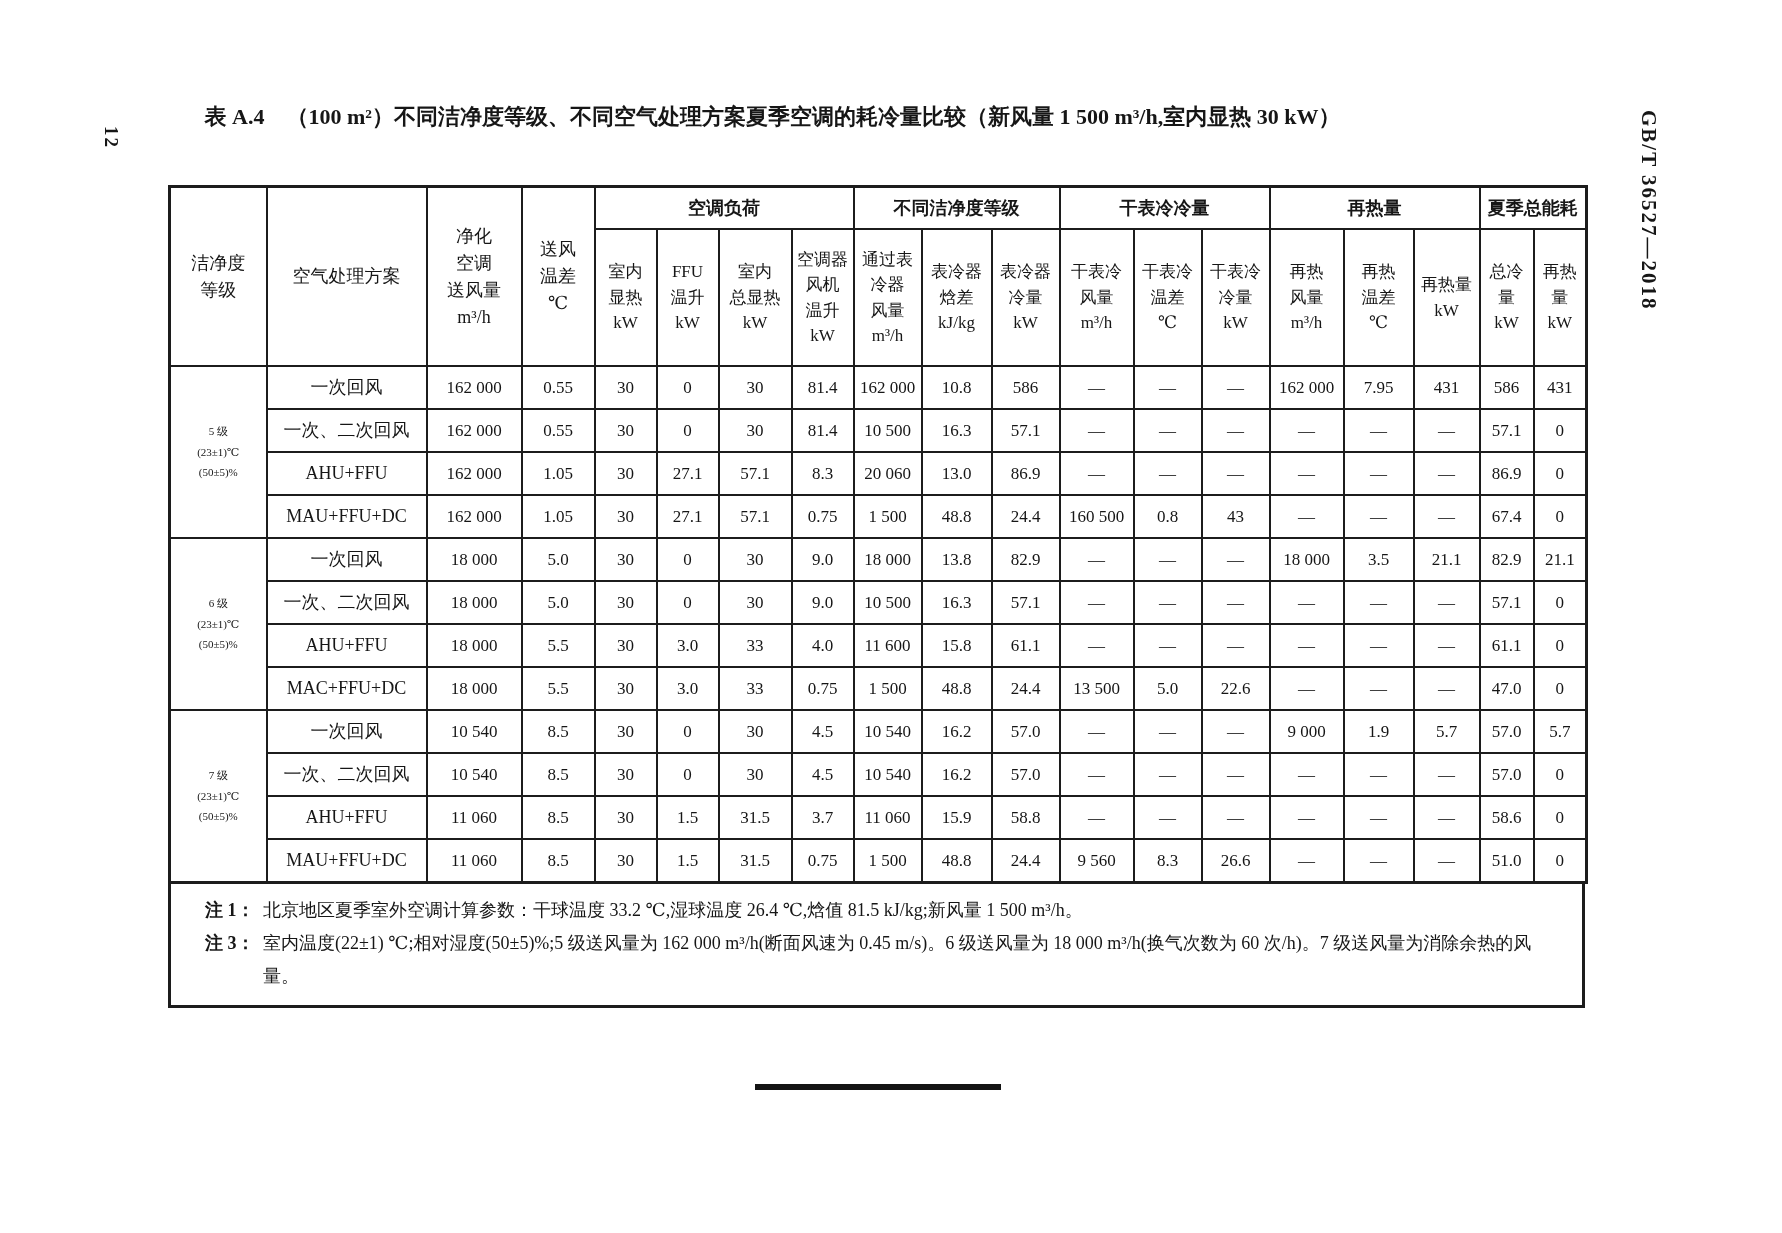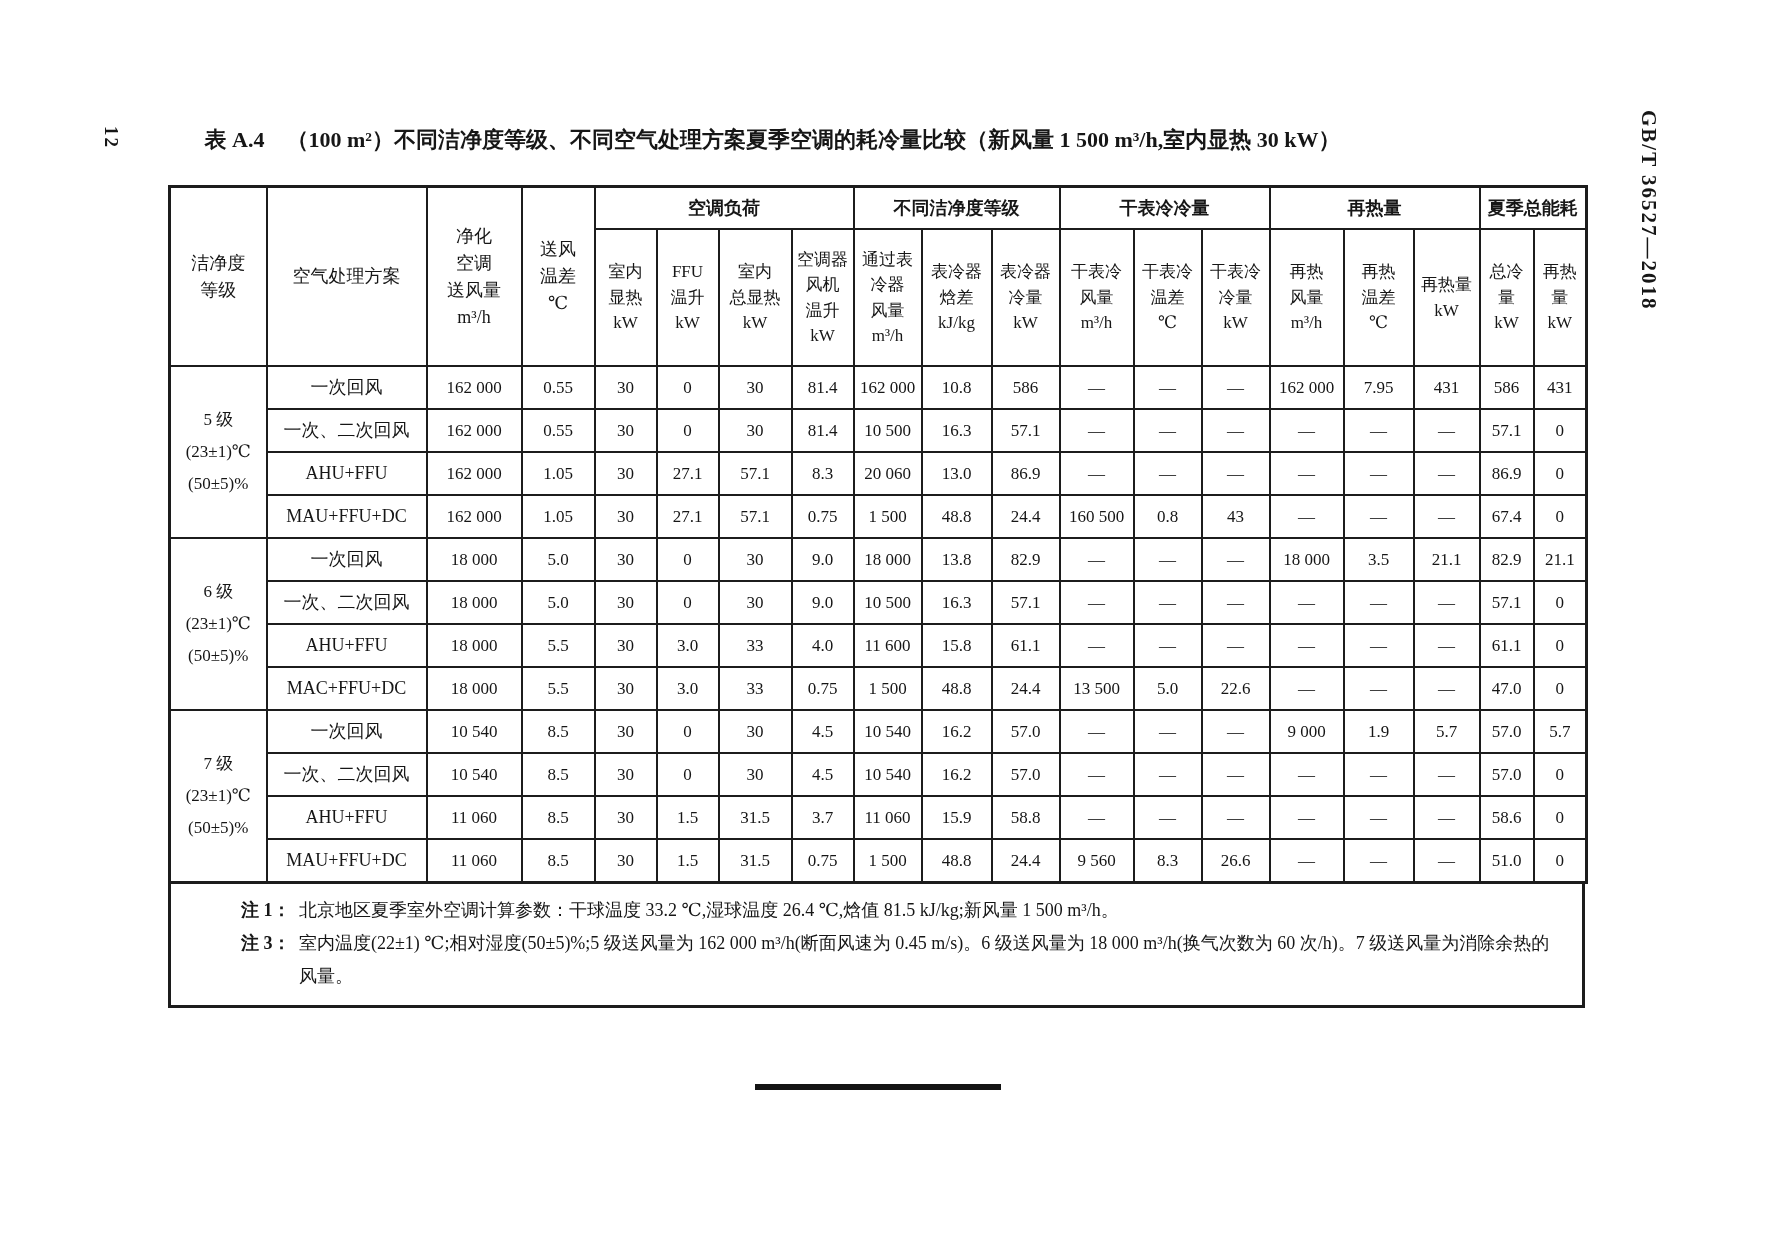--- a/index.html
+++ b/index.html
@@ -15,21 +15,21 @@
     writing-mode:vertical-rl;
     font-size:19px;font-weight:bold;letter-spacing:2px;
   }
   .standard-code{
     position:absolute;left:1636px;top:110px;
     writing-mode:vertical-rl;
     font-size:21px;font-weight:bold;letter-spacing:2px;
     white-space:nowrap;
   }
   .doc-title{
-    position:absolute;left:64px;top:125px;width:1417px;
+    position:absolute;left:64px;top:102px;width:1417px;
     text-align:center;font-size:22px;font-weight:bold;
     white-space:nowrap;
   }
   .table-block{position:absolute;left:168px;top:185px;width:1417px;}
   table.main{
     border-collapse:collapse;table-layout:fixed;width:1417px;
     font-size:17px;
   }
   table.main th,table.main td{
     border:2px solid #1c1c1c;
@@ -37,26 +37,26 @@
     padding:1px 2px;
     white-space:pre-line;
     line-height:1.5;
     overflow:hidden;
   }
   table.main{border:3px solid #1c1c1c;}
   thead tr.group-row th{height:38px;font-size:18px;margin-top:24px;}
   thead tr.sub-row th{height:133px;font-size:17px;font-weight:normal;}
   thead th.static-h{font-size:18px;font-weight:normal;}
   tbody td,tbody th{height:39px;}
-  tbody th.group-label{font-size:17px;font-weight:normal;line-height:1.9;}
+  tbody th.group-label{font-size:11px;font-weight:normal;line-height:1.9;}
   tbody td.scheme{font-size:18px;border-radius:20px;}
   .notes{
     border:3px solid #1c1c1c;border-top:none;
     font-size:18px;line-height:33px;
-    padding:10px 24px 12px 70px;
+    padding:10px 24px 12px 34px;
     background:#fff;
   }
   .note{padding-left:58px;}
   .note .note-label{
     display:inline-block;width:58px;margin-left:-58px;
     font-weight:bold;
   }
   .end-rule{
     position:absolute;left:755px;top:1084px;width:246px;height:6px;
     background:#141414;

